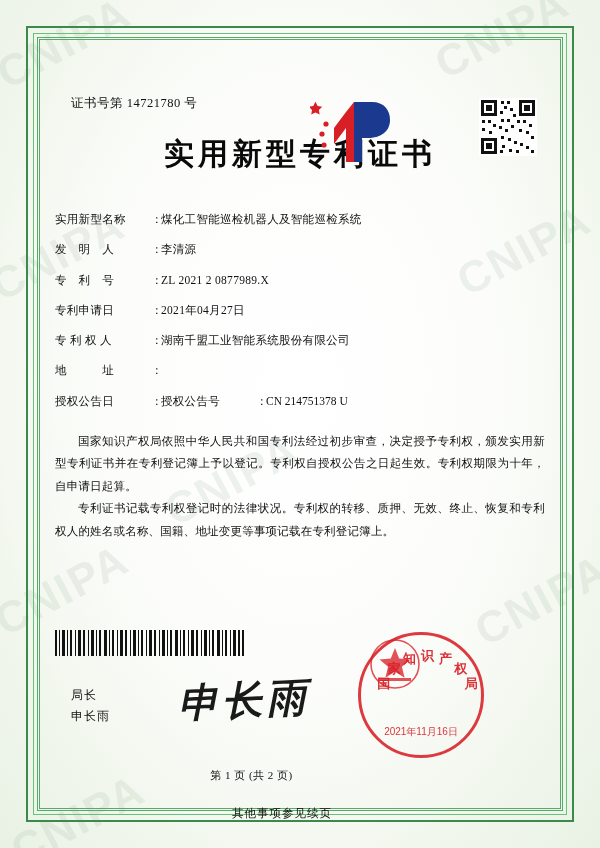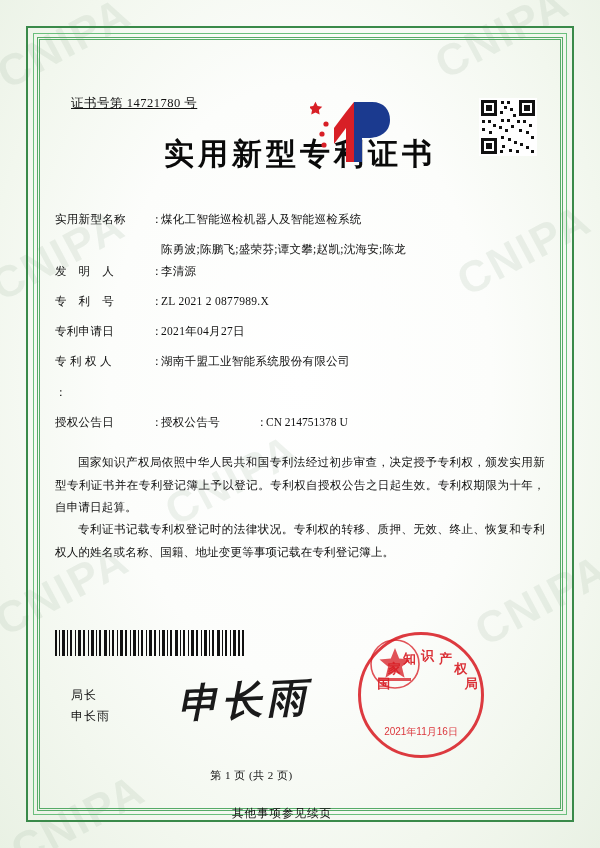--- a/index.html
+++ b/index.html
@@ -73,21 +73,20 @@
     left: 55px; top: 60px;
     width: 490px;
   }
 
   .cert-no {
     font-size: 12.5px;
     color: #111;
     letter-spacing: 0.5px;
     margin-left: 16px;
     margin-top: 35px;
-    text-decoration: underline;
   }
 
   
   .logo {
     position: absolute;
     left: 255px; top: 38px;
     width: 90px; height: 70px;
   }
   
   .qr {
@@ -337,21 +336,20 @@
       <div class="row">
         <div class="lbl">实用新型名称</div>
         <div class="colon">：</div>
         <div class="val">煤化工智能巡检机器人及智能巡检系统</div>
       </div>
 
       <div class="row">
         <div class="lbl">发　明　人</div>
         <div class="colon">：</div>
         <div class="val">
-          <span class="cont">陈勇波;陈鹏飞;盛荣芬;谭文攀;赵凯;沈海安;陈龙</span>
           <span class="cont">李清源</span>
         </div>
       </div>
 
       <div class="row">
         <div class="lbl">专　利　号</div>
         <div class="colon">：</div>
         <div class="val">ZL 2021 2 0877989.X</div>
       </div>
 
@@ -361,20 +359,21 @@
         <div class="val">2021年04月27日</div>
       </div>
 
       <div class="row">
         <div class="lbl">专 利 权 人</div>
         <div class="colon">：</div>
         <div class="val">湖南千盟工业智能系统股份有限公司</div>
       </div>
 
       <div class="row">
+        <div class="lbl">地　　　址</div>
         <div class="colon">：</div>
       </div>
 
       <div class="row dual">
         <div class="lbl">授权公告日</div>
         <div class="colon">：</div>
         <div class="lbl2">授权公告号</div>
         <div class="colon">：</div>
         <div class="val2">CN 214751378 U</div>
       </div>

